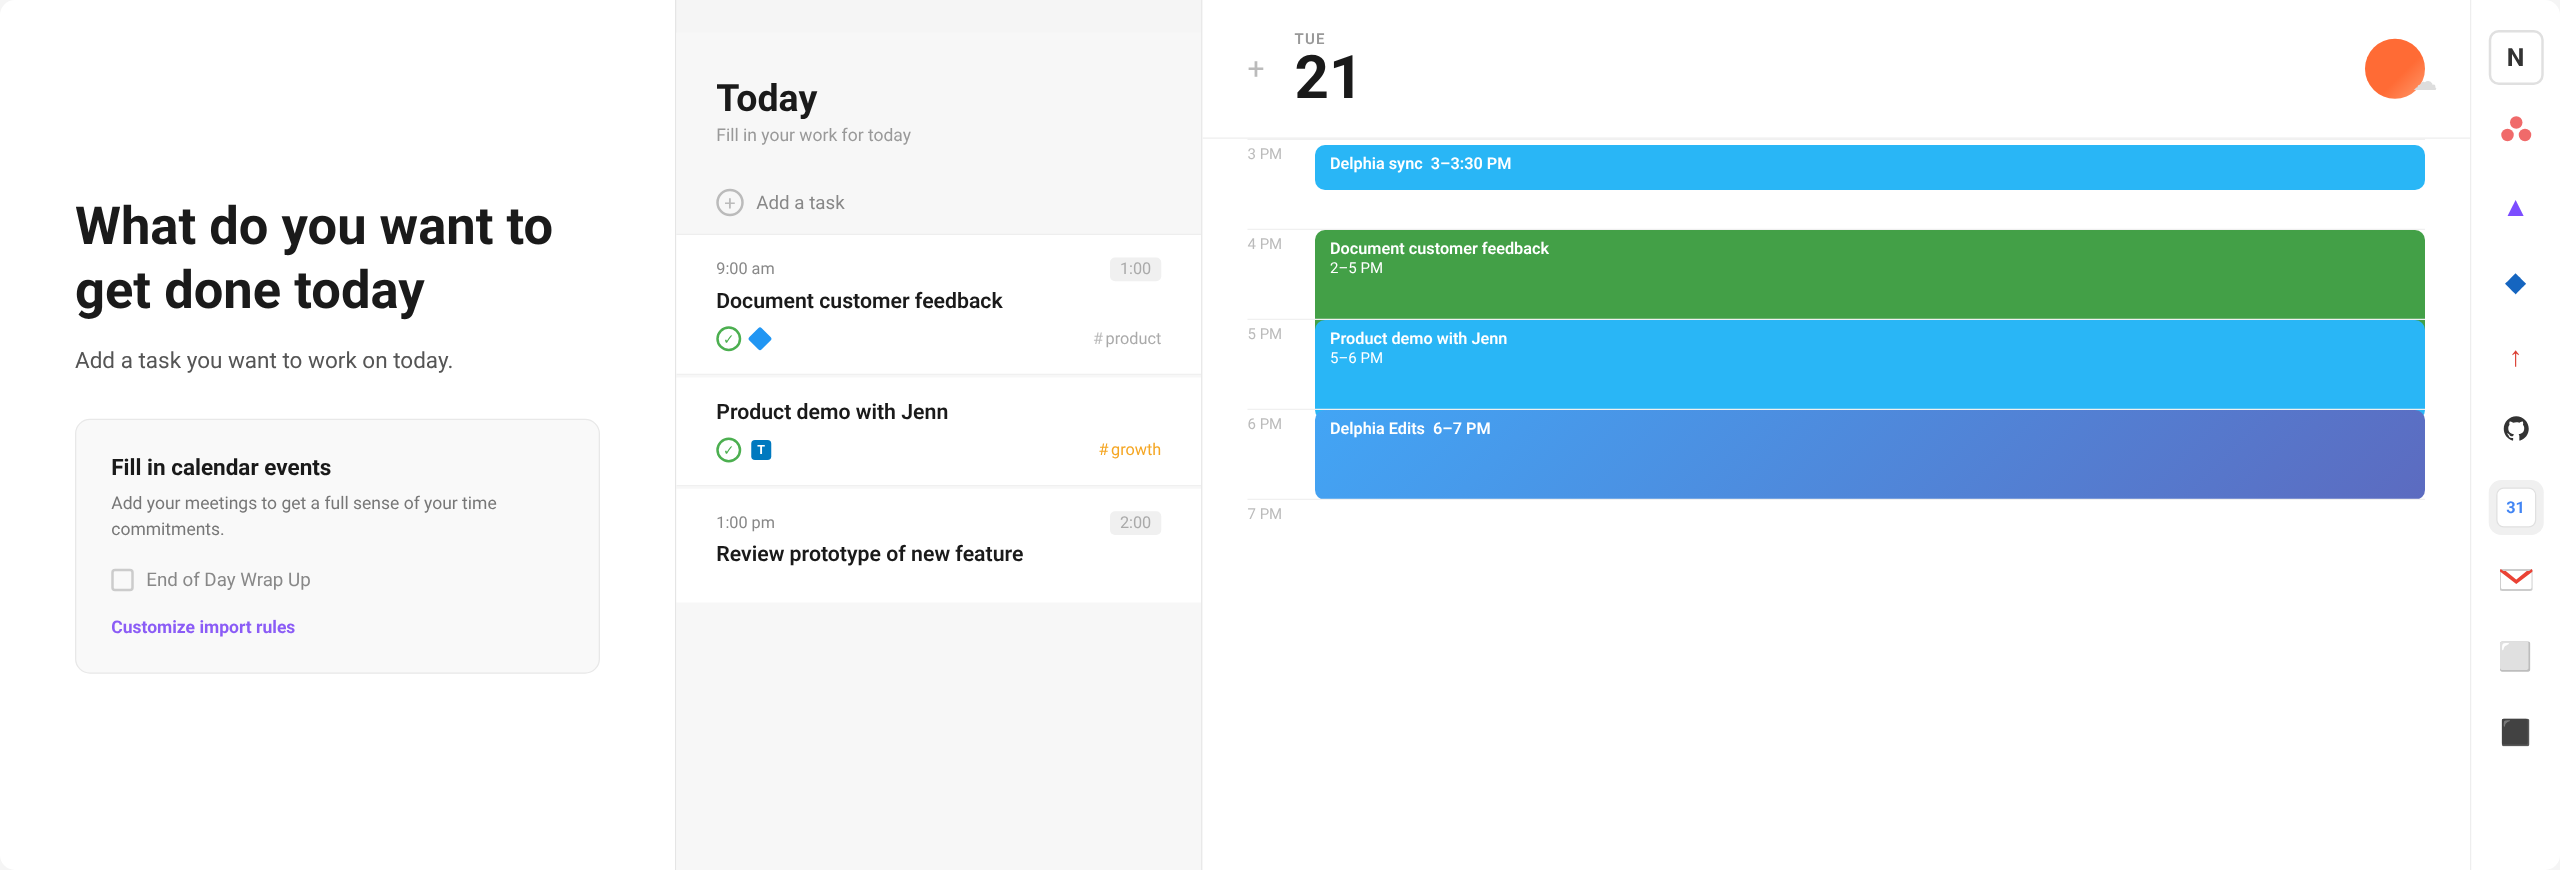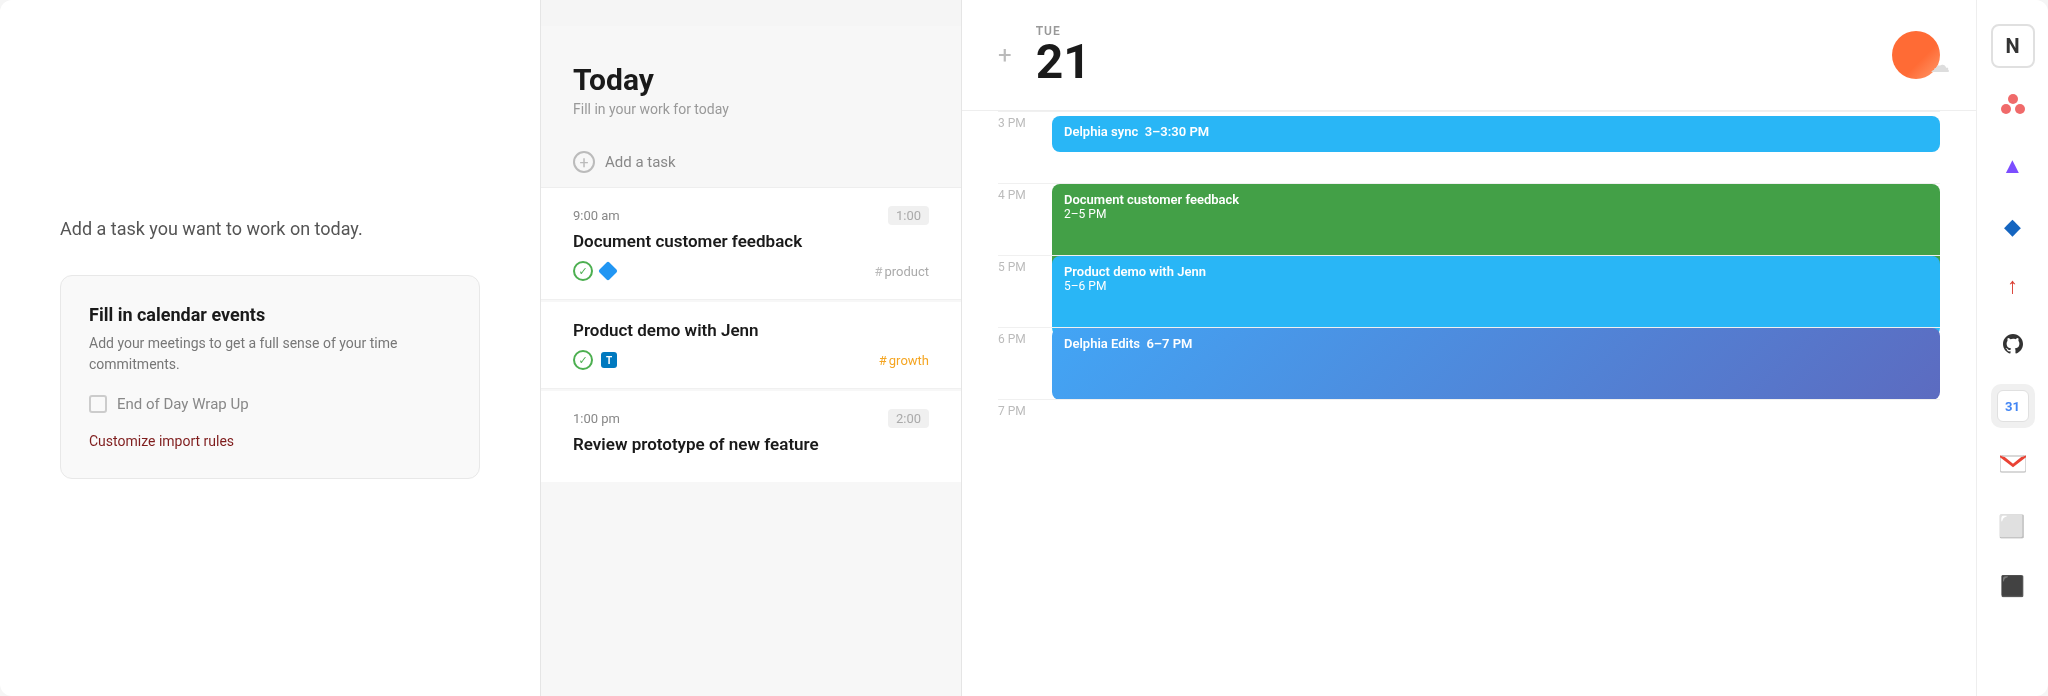--- a/index.html
+++ b/index.html
@@ -65,22 +65,23 @@
       border: 2px solid #ccc;
       border-radius: 3px;
       flex-shrink: 0;
     }
     .checkbox-label {
       font-size: 15px;
       color: #888;
     }
     .customize-link {
       font-size: 14px;
-      color: #7f1d1d;
+      color: #8b5cf6;
       cursor: pointer;
+      font-weight: bold;
     }
 
     
     .divider {
       width: 1px;
       background: #e5e5e5;
       flex-shrink: 0;
     }
 
     
@@ -364,20 +365,21 @@
       background: #fff;
       border: 1px solid #e0e0e0;
       border-radius: 8px;
       font-size: 22px;
     }
   </style>
 </head>
 <body>
 
 <div class="left-panel">
+  <h1>What do you want to get done today</h1>
   <p class="subtitle">Add a task you want to work on today.</p>
   <div class="card">
     <h3>Fill in calendar events</h3>
     <p>Add your meetings to get a full sense of your time commitments.</p>
     <div class="checkbox-row">
       <div class="checkbox-box"></div>
       <span class="checkbox-label">End of Day Wrap Up</span>
     </div>
     <span class="customize-link">Customize import rules</span>
   </div>

